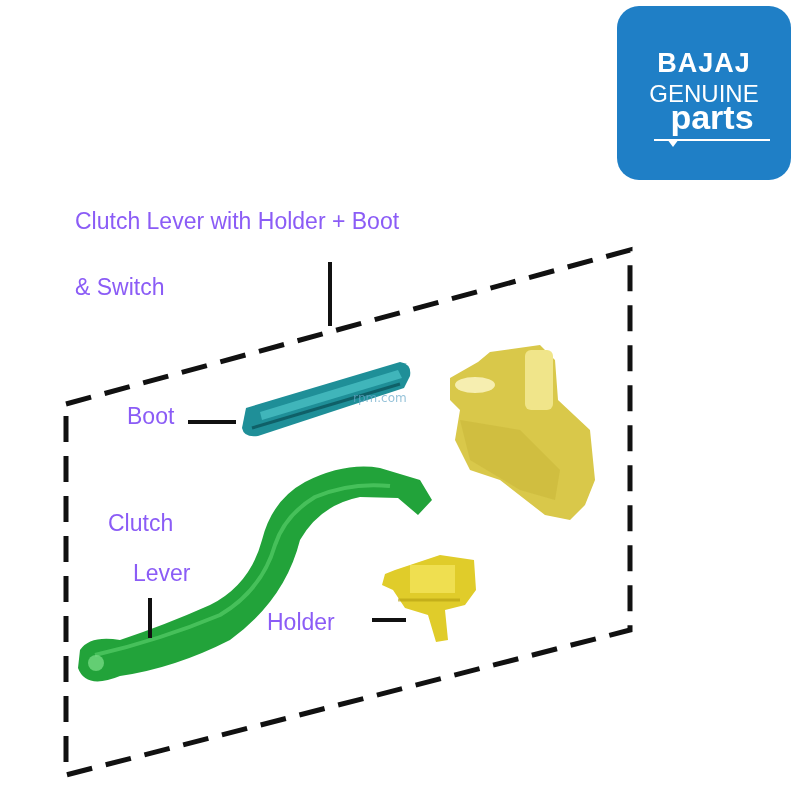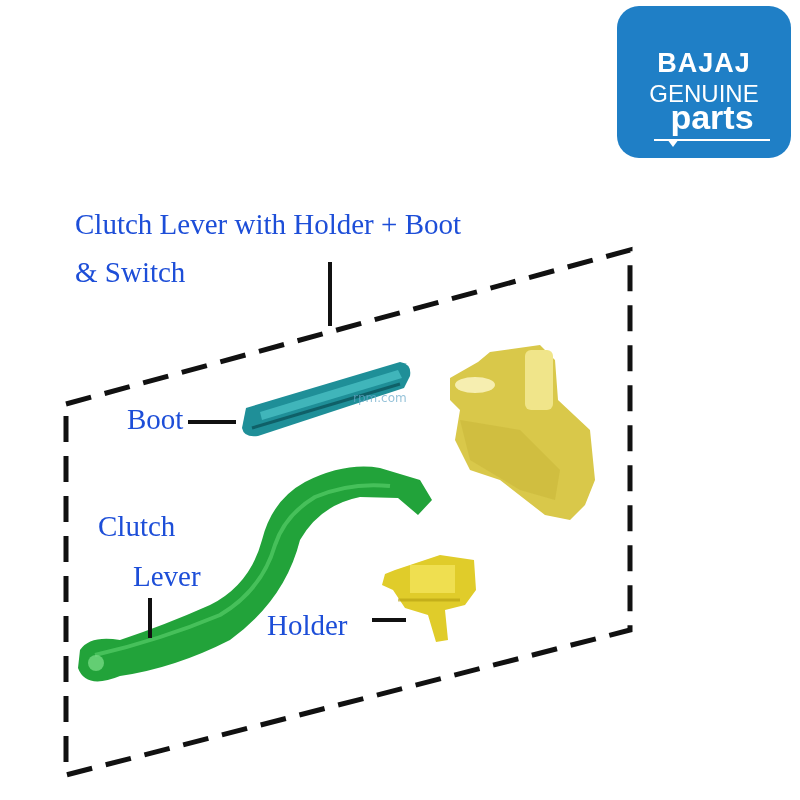--- a/index.html
+++ b/index.html
@@ -1,23 +1,23 @@
 <!DOCTYPE html>
 <html><head>
 <meta charset="utf-8">
 <style>
   html, body { margin:0; padding:0; background:#ffffff; }
   body { width:800px; height:800px; position:relative; overflow:hidden; font-family:"DejaVu Sans", sans-serif; }
-  .logo { position:absolute; left:617px; top:6px; width:174px; height:152px; border-radius:22px; background:#1f7fc6; color:#ffffff; text-align:center; }
+  .logo { position:absolute; left:617px; top:6px; width:174px; height:174px; border-radius:22px; background:#1f7fc6; color:#ffffff; text-align:center; }
   .logo .brand { position:absolute; left:0; right:0; top:42px; font-family:"Liberation Sans", sans-serif; font-weight:bold; font-size:27px; letter-spacing:1px; }
   .logo .genuine { position:absolute; left:0; right:0; top:74px; font-family:"Liberation Sans", sans-serif; font-size:24px; }
   .logo .parts { position:absolute; left:0; right:0; top:92px; font-family:"Liberation Sans", sans-serif; font-weight:bold; font-size:34px;padding-left:16px; }
   .logo .uline { position:absolute; left:37px; width:116px; top:133px; height:2px; background:#fff; }
   .logo .tri { position:absolute; left:50px; top:133px; width:0; height:0; border-left:6px solid transparent; border-right:6px solid transparent; border-top:8px solid #fff; }
-  .lbl { position:absolute; color:#1d4ed8; font-family:Liberation Serif, serif; font-size:29px; line-height:1; white-space:nowrap; }
+  .lbl { position:absolute; color:#8b5cf6; font-family:Liberation Sans, sans-serif; font-size:23px; line-height:1; white-space:nowrap; }
   svg.diagram { position:absolute; left:0; top:0; }
   .watermark { position:absolute; left:353px; top:391px; font-size:12px; color:#6aa9c9; opacity:0.7; }
 </style>
 </head>
 <body>
 
 <div class="logo">
   <div class="brand">BAJAJ</div>
   <div class="genuine">GENUINE</div>
   <div class="parts">parts</div>
@@ -56,17 +56,17 @@
     <path d="M395,570 L440,555 L474,560 L476,590 L465,605 L445,610 L448,640 L436,642 L428,615 L405,608 L393,590 L382,585 L385,574 Z" fill="#e0cc2a"></path>
     <rect x="410" y="565" width="45" height="28" fill="#f2e45a" opacity="0.8"></rect>
     <path d="M398,600 L460,600" stroke="#b39d10" stroke-width="3" opacity="0.6"></path>
   </g>
   <line x1="372" y1="620" x2="406" y2="620" stroke="#111" stroke-width="4"></line>
 </svg>
 
 <div class="watermark">rpm.com</div>
 
 <div class="lbl" style="left:75px; top:210px;">Clutch Lever with Holder + Boot</div>
-<div class="lbl" style="left:75px; top:258px;">&amp; Switch</div>
+<div class="lbl" style="left:75px; top:276px;">&amp; Switch</div>
 <div class="lbl" style="left:127px; top:405px;">Boot</div>
-<div class="lbl" style="left:98px; top:512px;text-align:center;">Clutch</div>
+<div class="lbl" style="left:108px; top:512px;text-align:center;">Clutch</div>
 <div class="lbl" style="left:102px; top:562px;margin-left:31px;">Lever</div>
 <div class="lbl" style="left:267px; top:611px;">Holder</div>
 
 </body></html>

